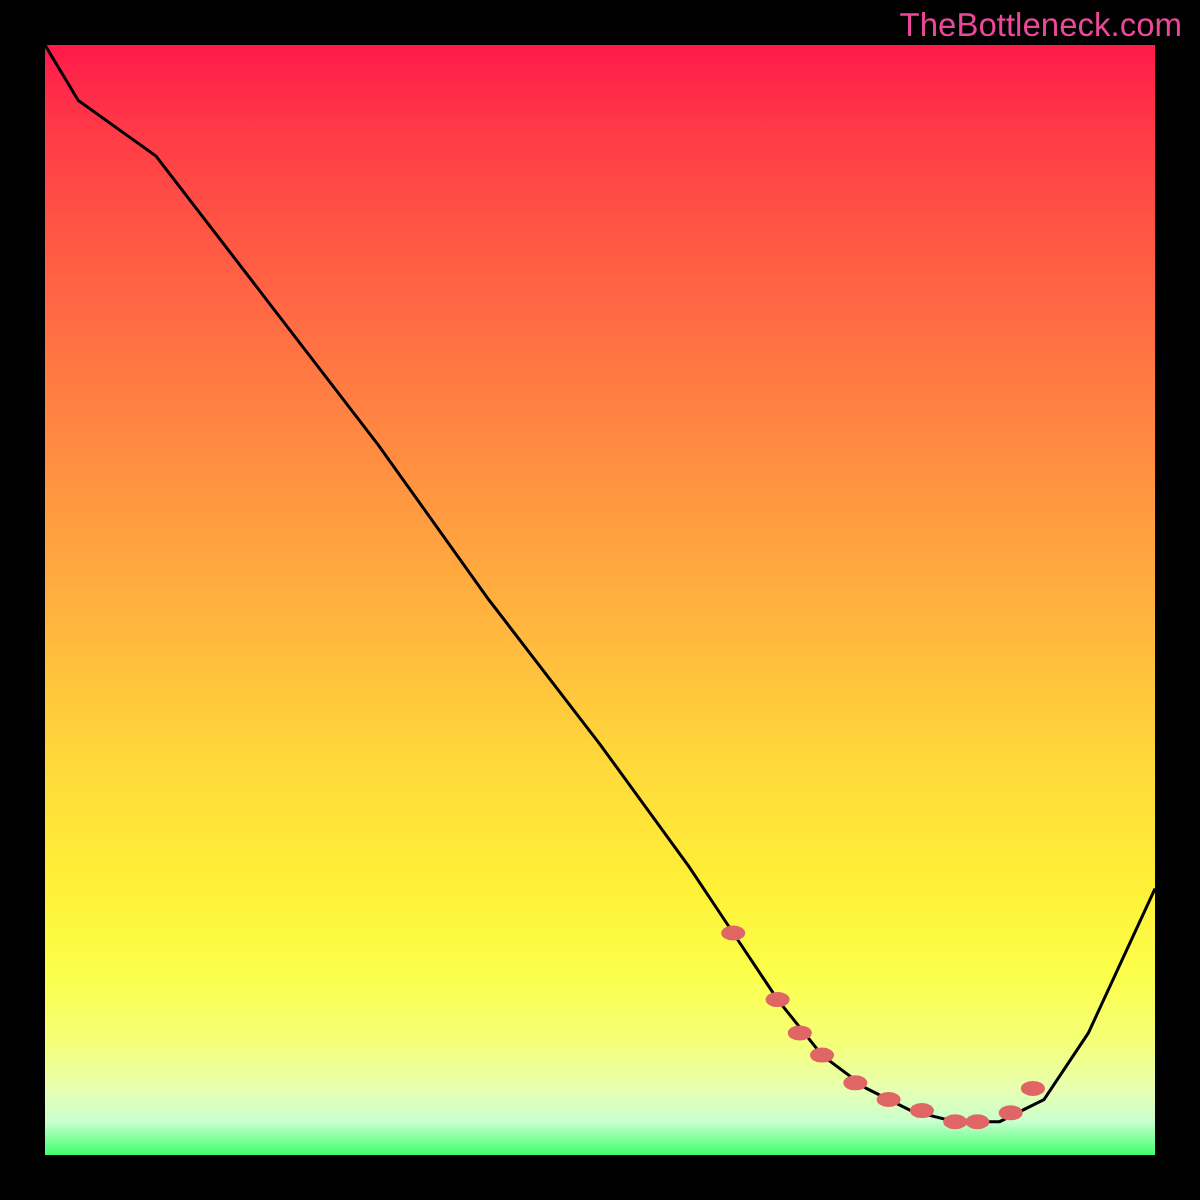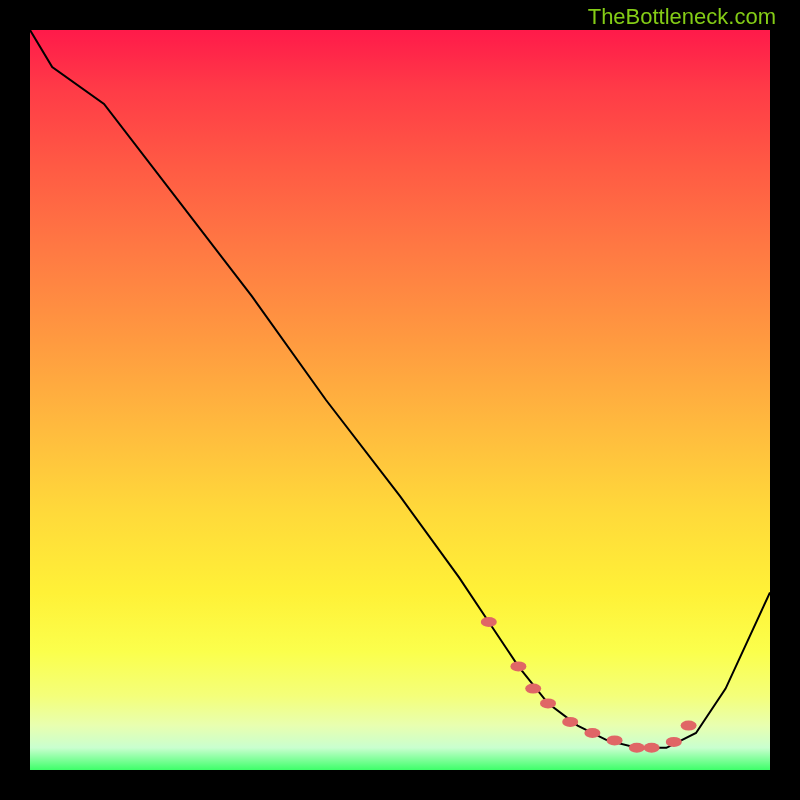--- a/index.html
+++ b/index.html
@@ -7,22 +7,22 @@
     padding: 0;
     width: 800px;
     height: 800px;
     background: #000;
     position: relative;
     font-family: Arial, sans-serif;
   }
   .watermark {
     position: absolute;
     top: 4px;
-    right: 24px;
-    color: #84cc16;
+    right: 12px;
+    color: #ec4899;
     font-size: 22px;
     font-weight: 500;
     z-index: 10;
   }
   .plot-area {
     position: absolute;
     left: 30px;
     top: 30px;
     width: 740px;
     height: 740px;

